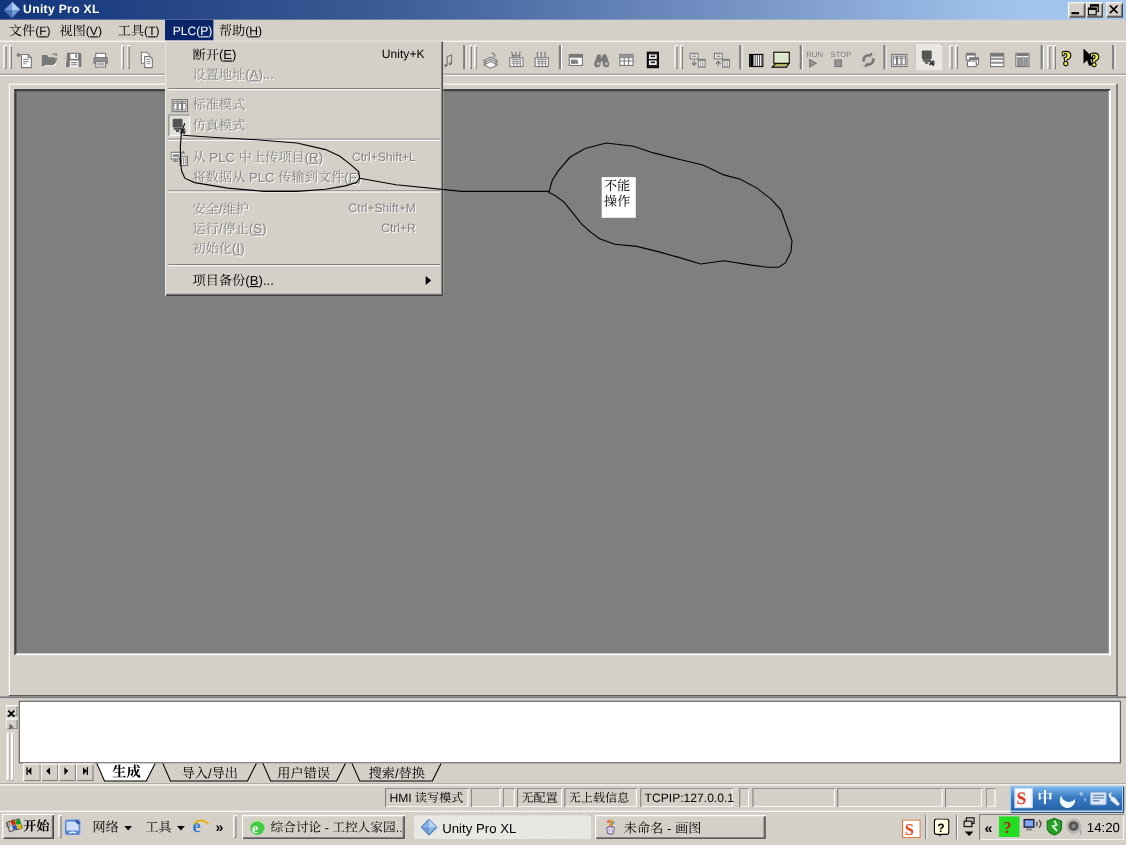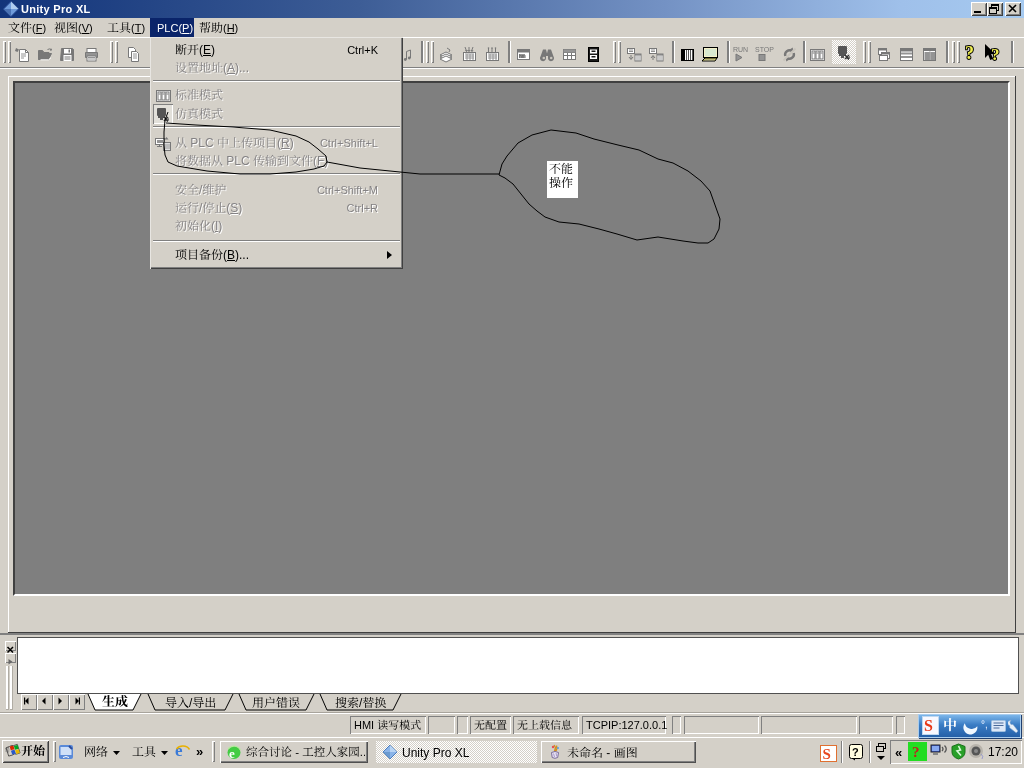--- a/index.html
+++ b/index.html
@@ -562,21 +562,21 @@
 <svg class="a" style="left:950px;top:743px" width="17" height="17">
     <path d="M8.5 1 L15 3.5 V9 q0 5-6.5 7 Q2 14 2 9 V3.5 z" fill="#28a028" stroke="#187018"></path>
     <path d="M8.5 3 l2 4 -3.5 1 4 4.5" stroke="#d8f8d8" stroke-width="1.6" fill="none"></path>
   </svg>
 <svg class="a" style="left:968px;top:743px" width="18" height="17">
     <circle cx="8" cy="8" r="7" fill="#b8b4ac"></circle>
     <circle cx="8" cy="8" r="4.5" fill="#555"></circle>
     <circle cx="8" cy="8" r="2" fill="#888"></circle>
     <path d="M13 11 q3 2 1 5" stroke="#99c" fill="none"></path>
   </svg>
-<div class="a" style="left:988px;top:745px;font-size:12px;color:#000">17:20</div>
+<div class="a" style="left:988px;top:745px;font-size:12px;color:#000">14:20</div>
 <div class="a" style="left:918px;top:714px;width:103px;height:24px;background:linear-gradient(#7cb6ea,#3a7cc4 45%,#2560a8);border:1px solid #a8ccee;box-shadow:1px 1px 0 #204070;z-index:60"></div>
 <svg class="a" style="left:922px;top:716px;z-index:61" width="18" height="19">
     <rect x="0.5" y="0.5" width="16" height="18" fill="#f8f8ff" stroke="#c0d8f0"></rect>
     <text x="2" y="15" font-size="16" font-weight="bold" fill="#e83818" font-family="Liberation Serif">S</text>
   </svg>
 <svg style="z-index:61;position:absolute;left:943px;top:718px;overflow:visible" width="16" height="17">
     <use href="#bu4e2d" transform="translate(0.0 12) scale(0.014 -0.014)" fill="#fff"></use>
   </svg>
 <svg class="a" style="left:963px;top:719px;z-index:61" width="16" height="16">
     <path d="M4 2 A7 7 0 1 0 14 10 A7 7 0 0 1 4 2 z" fill="#f0f8ff" transform="rotate(-25 8 8)"></path>
@@ -589,21 +589,21 @@
 <svg class="a" style="left:1008px;top:718px;z-index:61" width="13" height="17">
     <path d="M3 2 q-2 2.5 0 4.5 l2 0 5 6.5 -1.8 1.8 -6.5-5 0-2 q-2.5-1-2.2-4 z" fill="#e8f0f8" stroke="#8aaad0" stroke-width="0.6"></path>
   </svg>
 <div class="a" style="left:150px;top:37px;width:253px;height:232px;background:#d4d0c8;z-index:50;box-shadow:inset 1px 1px 0 #e8e6e2,inset -1px -1px 0 #404040,inset -2px -2px 0 #808080"></div>
 <svg style="z-index:51;position:absolute;left:175px;top:43px;overflow:visible" width="42" height="15" class="a">
     <use href="#u65ad" transform="translate(0.0 11) scale(0.012 -0.012)" fill="#000"></use>
     <use href="#u5f00" transform="translate(12.0 11) scale(0.012 -0.012)" fill="#000"></use>
     <text x="24.0" y="11" font-family="Liberation Sans" font-size="12" font-weight="normal" fill="#000">(E)</text>
     <rect x="28.0" y="12" width="8.0" height="1" fill="#000"></rect>
   </svg>
-<div class="a" style="left:347.140625px;top:44px;font-size:11px;color:#000;z-index:51">Ctrl+K</div>
+<div class="a" style="left:347.140625px;top:44px;font-size:11px;color:#000;z-index:51">Unity+K</div>
 <svg style="z-index:51;position:absolute;left:175px;top:61px;overflow:visible" width="75" height="15" class="a">
     <use href="#u8bbe" transform="translate(1.0 12) scale(0.012 -0.012)" fill="#fff"></use>
     <use href="#u7f6e" transform="translate(13.0 12) scale(0.012 -0.012)" fill="#fff"></use>
     <use href="#u5730" transform="translate(25.0 12) scale(0.012 -0.012)" fill="#fff"></use>
     <use href="#u5740" transform="translate(37.0 12) scale(0.012 -0.012)" fill="#fff"></use>
     <text x="49.0" y="12" font-family="Liberation Sans" font-size="12" font-weight="normal" fill="#fff">(A)...</text>
     <rect x="53.0" y="13" width="8.0" height="1" fill="#fff"></rect>
     <use href="#u8bbe" transform="translate(0.0 11) scale(0.012 -0.012)" fill="#848284"></use>
     <use href="#u7f6e" transform="translate(12.0 11) scale(0.012 -0.012)" fill="#848284"></use>
     <use href="#u5730" transform="translate(24.0 11) scale(0.012 -0.012)" fill="#848284"></use>

